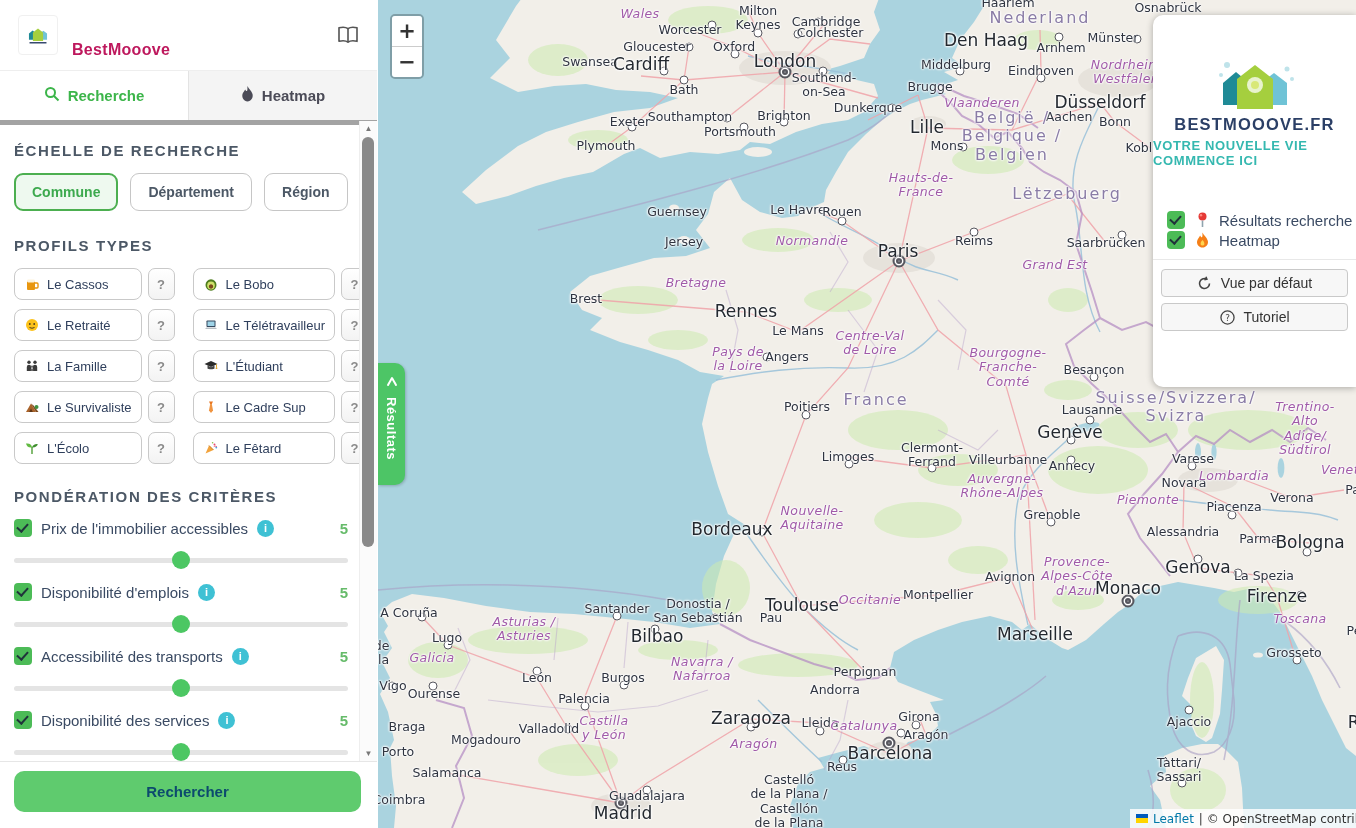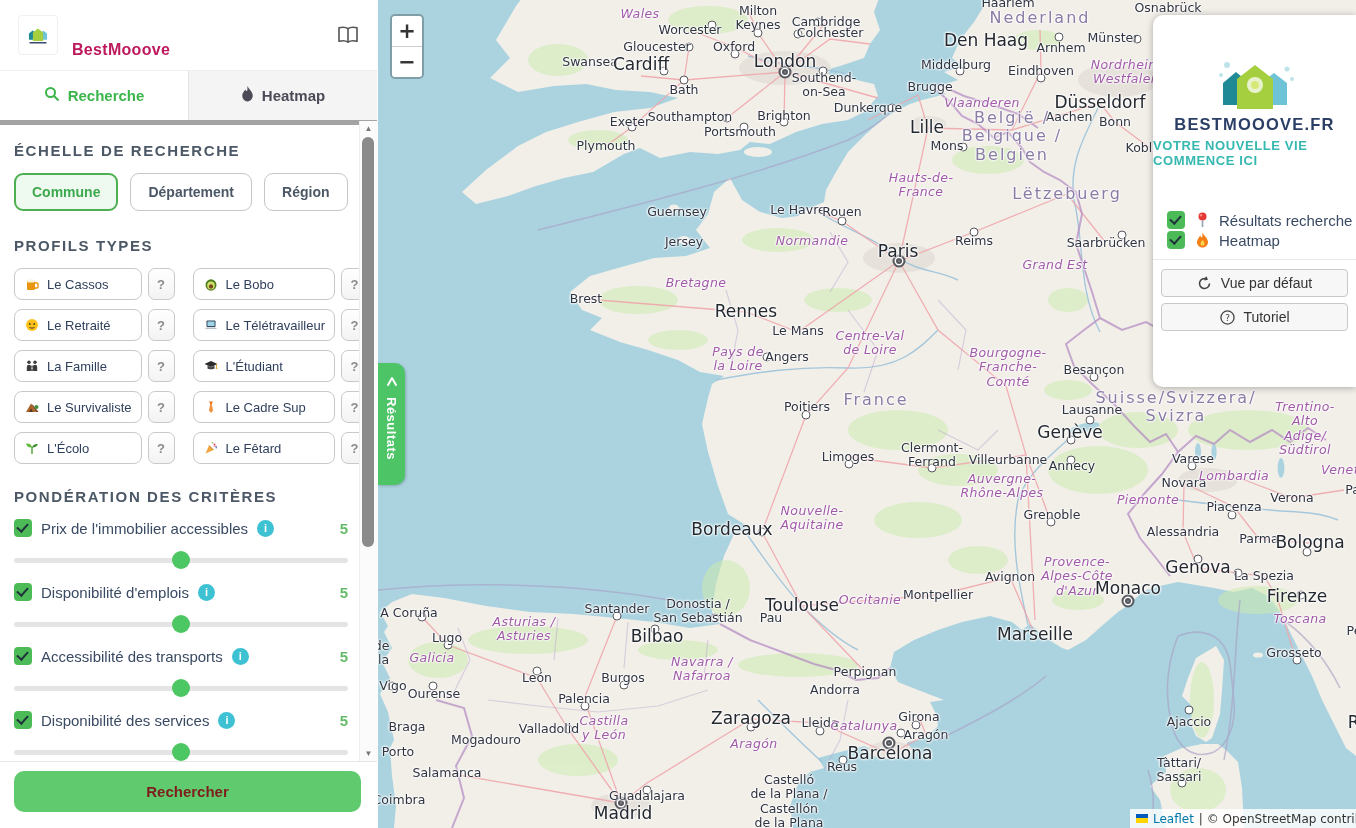--- a/index.html
+++ b/index.html
@@ -29,21 +29,21 @@
   .crit-head{display:flex;align-items:center;gap:9px;padding-right:12px;}
   .crit-label{font-size:15px;color:#3a4a63;}
   .crit-value{margin-left:auto;font-size:15px;color:#66bb6a;font-weight:600;}
   .checkbox{width:18px;height:18px;border-radius:4px;background:#4cbb57;position:relative;flex:none;cursor:pointer;}
   .checkbox.checked::after{content:"";position:absolute;left:5px;top:2px;width:5px;height:9px;border:solid #20333b;border-width:0 2.4px 2.4px 0;transform:rotate(42deg);}
   .info-ic{width:17px;height:17px;border-radius:50%;background:#3fc1d4;color:#fff;font-size:11px;font-weight:700;display:flex;align-items:center;justify-content:center;flex:none;cursor:pointer;}
   .slider{position:relative;height:18px;margin:14px 12px 0 0;cursor:pointer;}
   .slider-track{position:absolute;left:0;right:0;top:7px;height:5px;border-radius:3px;background:#e4e4e4;}
   .slider-thumb{position:absolute;top:0;width:18px;height:18px;border-radius:50%;background:#4cc763;transform:translateX(-50%);}
   .sb-bottom{position:absolute;left:0;bottom:0;width:377px;height:66px;background:#fff;border-top:1px solid #e6e6e6;display:flex;align-items:flex-start;}
-  .search-btn{margin:9px 16px 0 14px;flex:1;height:41px;background:#5fcb6e;border:none;border-radius:10px;color:#7f1d1d;font-size:15px;font-weight:700;cursor:pointer;font-family:inherit;}
+  .search-btn{margin:9px 16px 0 14px;flex:1;height:41px;background:#5fcb6e;border:none;border-radius:10px;color:#0c4a6e;font-size:15px;font-weight:700;cursor:pointer;font-family:inherit;}
   
   .sb-scrollbar{position:absolute;right:0;top:121px;width:17px;height:641px;background:#fbfbfb;border-left:1px solid #eee;}
   .sb-arrow{position:absolute;left:0;width:17px;height:12px;color:#777;font-size:8px;text-align:center;line-height:12px;cursor:pointer;}
   .sb-thumb{position:absolute;left:2px;width:12px;top:16px;height:410px;background:#8a8a8a;border-radius:7px;cursor:pointer;}
 
   
   .map{position:absolute;left:378px;top:0;width:978px;height:828px;background:#aad3df;overflow:hidden;}
   .map svg.base{position:absolute;left:0;top:0;}
   .map-label{position:absolute;transform:translate(-50%,-50%);white-space:pre-line;text-align:center;
      font-family:"DejaVu Sans",sans-serif;font-size:12.5px;color:#2f3440;line-height:1.15;
@@ -396,21 +396,21 @@
       <div class="map-label" style="left: 805px; top: 532px;">Alessandria</div>
       <div class="map-label" style="left: 881px; top: 539px;">Parma</div>
       <div class="map-label city-lg" style="left: 932px; top: 543px;">Bologna</div>
       <div class="map-label city-lg" style="left: 820px; top: 568px;">Genova</div>
       <div class="map-label" style="left: 886px; top: 576px;">La Spezia</div>
       <div class="map-label region" style="left: 927px; top: 429px;">Trentino-
 Alto Adige/
 Südtirol</div>
       <div class="map-label region" style="left: 966px; top: 470px;">Veneto</div>
       <div class="map-label" style="left: 990px; top: 490px;">Padova</div>
-      <div class="map-label city-lg" style="left: 899px; top: 597px; margin-left: 20px;">Firenze</div>
+      <div class="map-label city-lg" style="left: 899px; top: 597px;">Firenze</div>
       <div class="map-label region" style="left: 922px; top: 619px;">Toscana</div>
       <div class="map-label" style="left: 916px; top: 653px;">Grosseto</div>
       <div class="map-label" style="left: 992px; top: 631px;">Perugia</div>
       <div class="map-label city-lg" style="left: 994px; top: 723px;">Roma</div>
       <div class="map-label" style="left: 811px; top: 722px;">Ajaccio</div>
       <div class="map-label" style="left: 801px; top: 770px;">Tàttari/
 Sassari</div>
       <div class="map-label" style="left: 31px; top: 613px;">A Coruña</div>
       <div class="map-label" style="left: 69px; top: 638px;">Lugo</div>
       <div class="map-label" style="left: 239px; top: 609px;">Santander</div>

